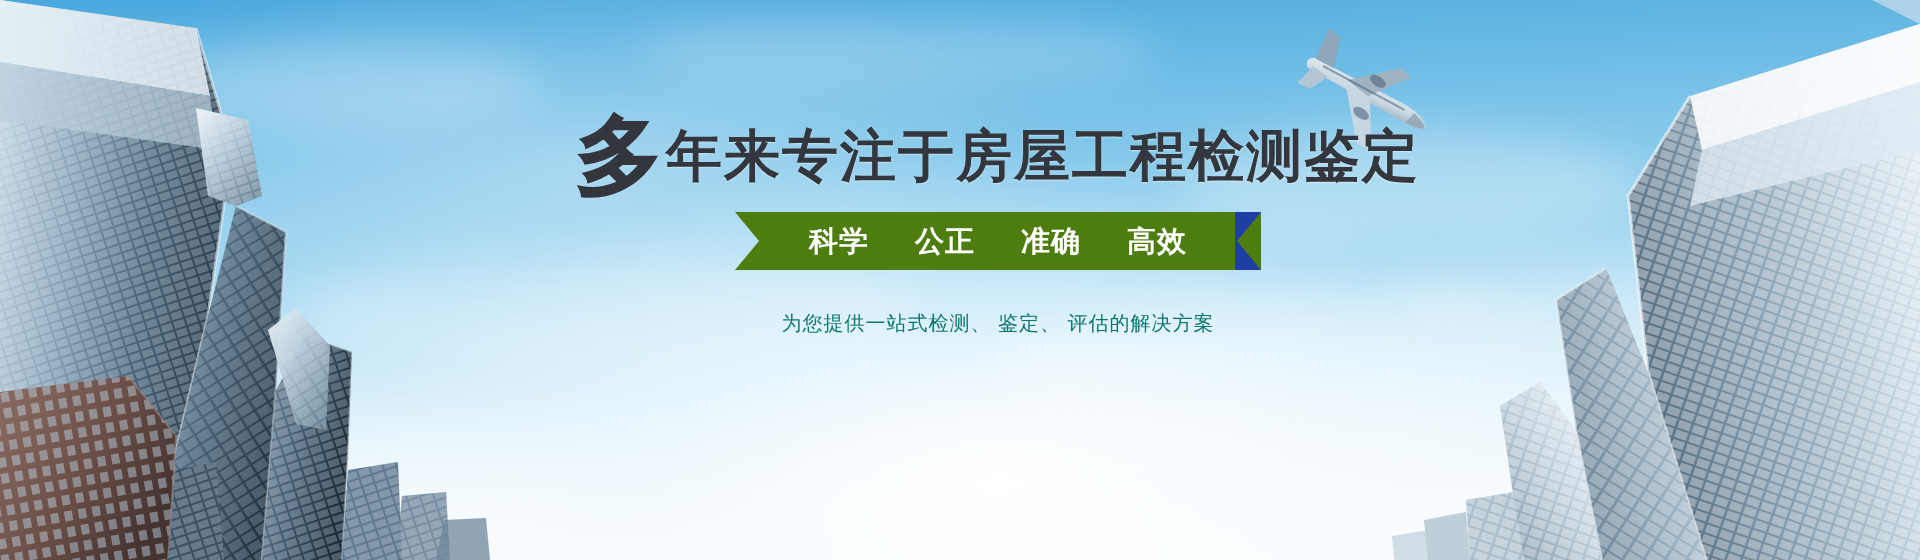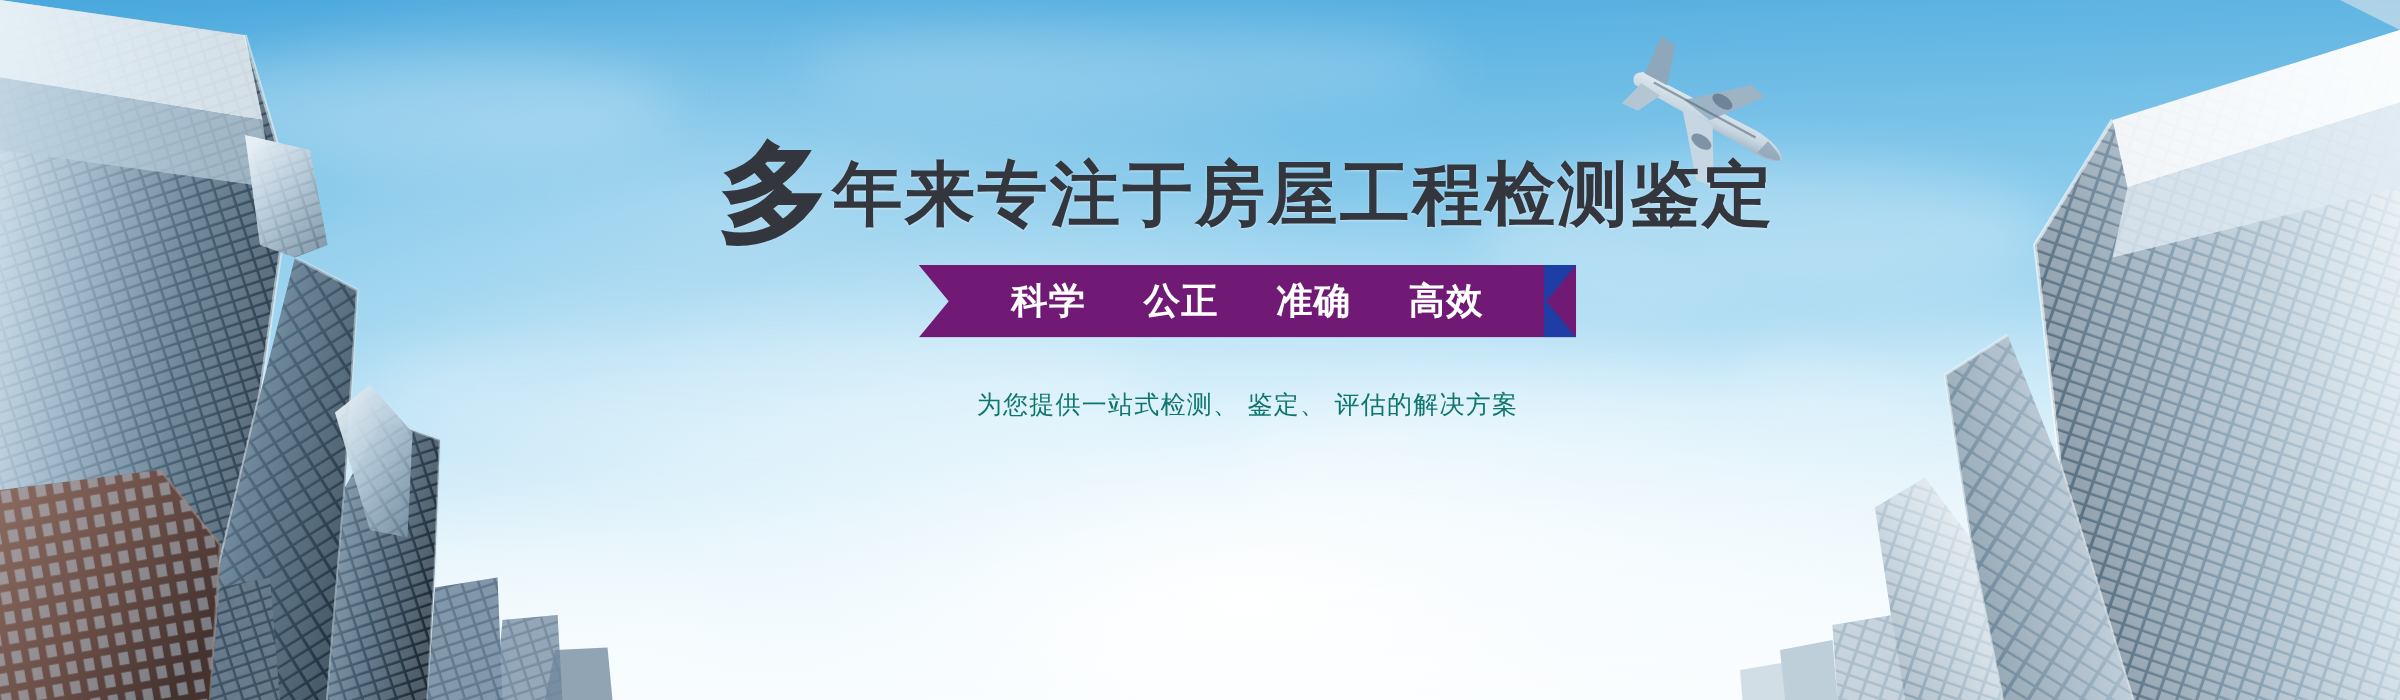--- a/index.html
+++ b/index.html
@@ -42,21 +42,21 @@
     line-height:1;white-space:nowrap;
     font-family:"Liberation Sans","DejaVu Sans",sans-serif;
     text-shadow:0 1px 2px rgba(255,255,255,.45);}
   .headline .big{font-size:86px;font-weight:700;letter-spacing:0;
     display:inline-block;vertical-align:-10px;margin-right:4px;
     -webkit-text-stroke:2px #33363d;}
 
   
   .ribbon-wrap{position:absolute;left:0;right:0;top:212px;text-align:center;}
   .ribbon{position:relative;display:inline-block;height:58px;line-height:58px;
-    padding:0 74px;background:#701a75;color:#fff;
+    padding:0 74px;background:#4d7c0f;color:#fff;
     font-size:29px;font-weight:700;letter-spacing:1px;white-space:nowrap;
     clip-path:polygon(0 0,100% 0,100% 100%,0 100%,24px 50%);}
   .ribbon::after{content:"";position:absolute;right:0;top:0;width:26px;height:58px;
     background:#1f3ea5;
     clip-path:polygon(0 0,100% 0,calc(100% - 24px) 50%,100% 100%,0 100%);}
   .ribbon .word{display:inline-block;}
   .ribbon .gap{display:inline-block;width:46px;}
 
   .subtitle{position:absolute;left:0;right:0;top:310px;text-align:center;
     color:#0f766e;font-size:20px;letter-spacing:1px;white-space:nowrap;

